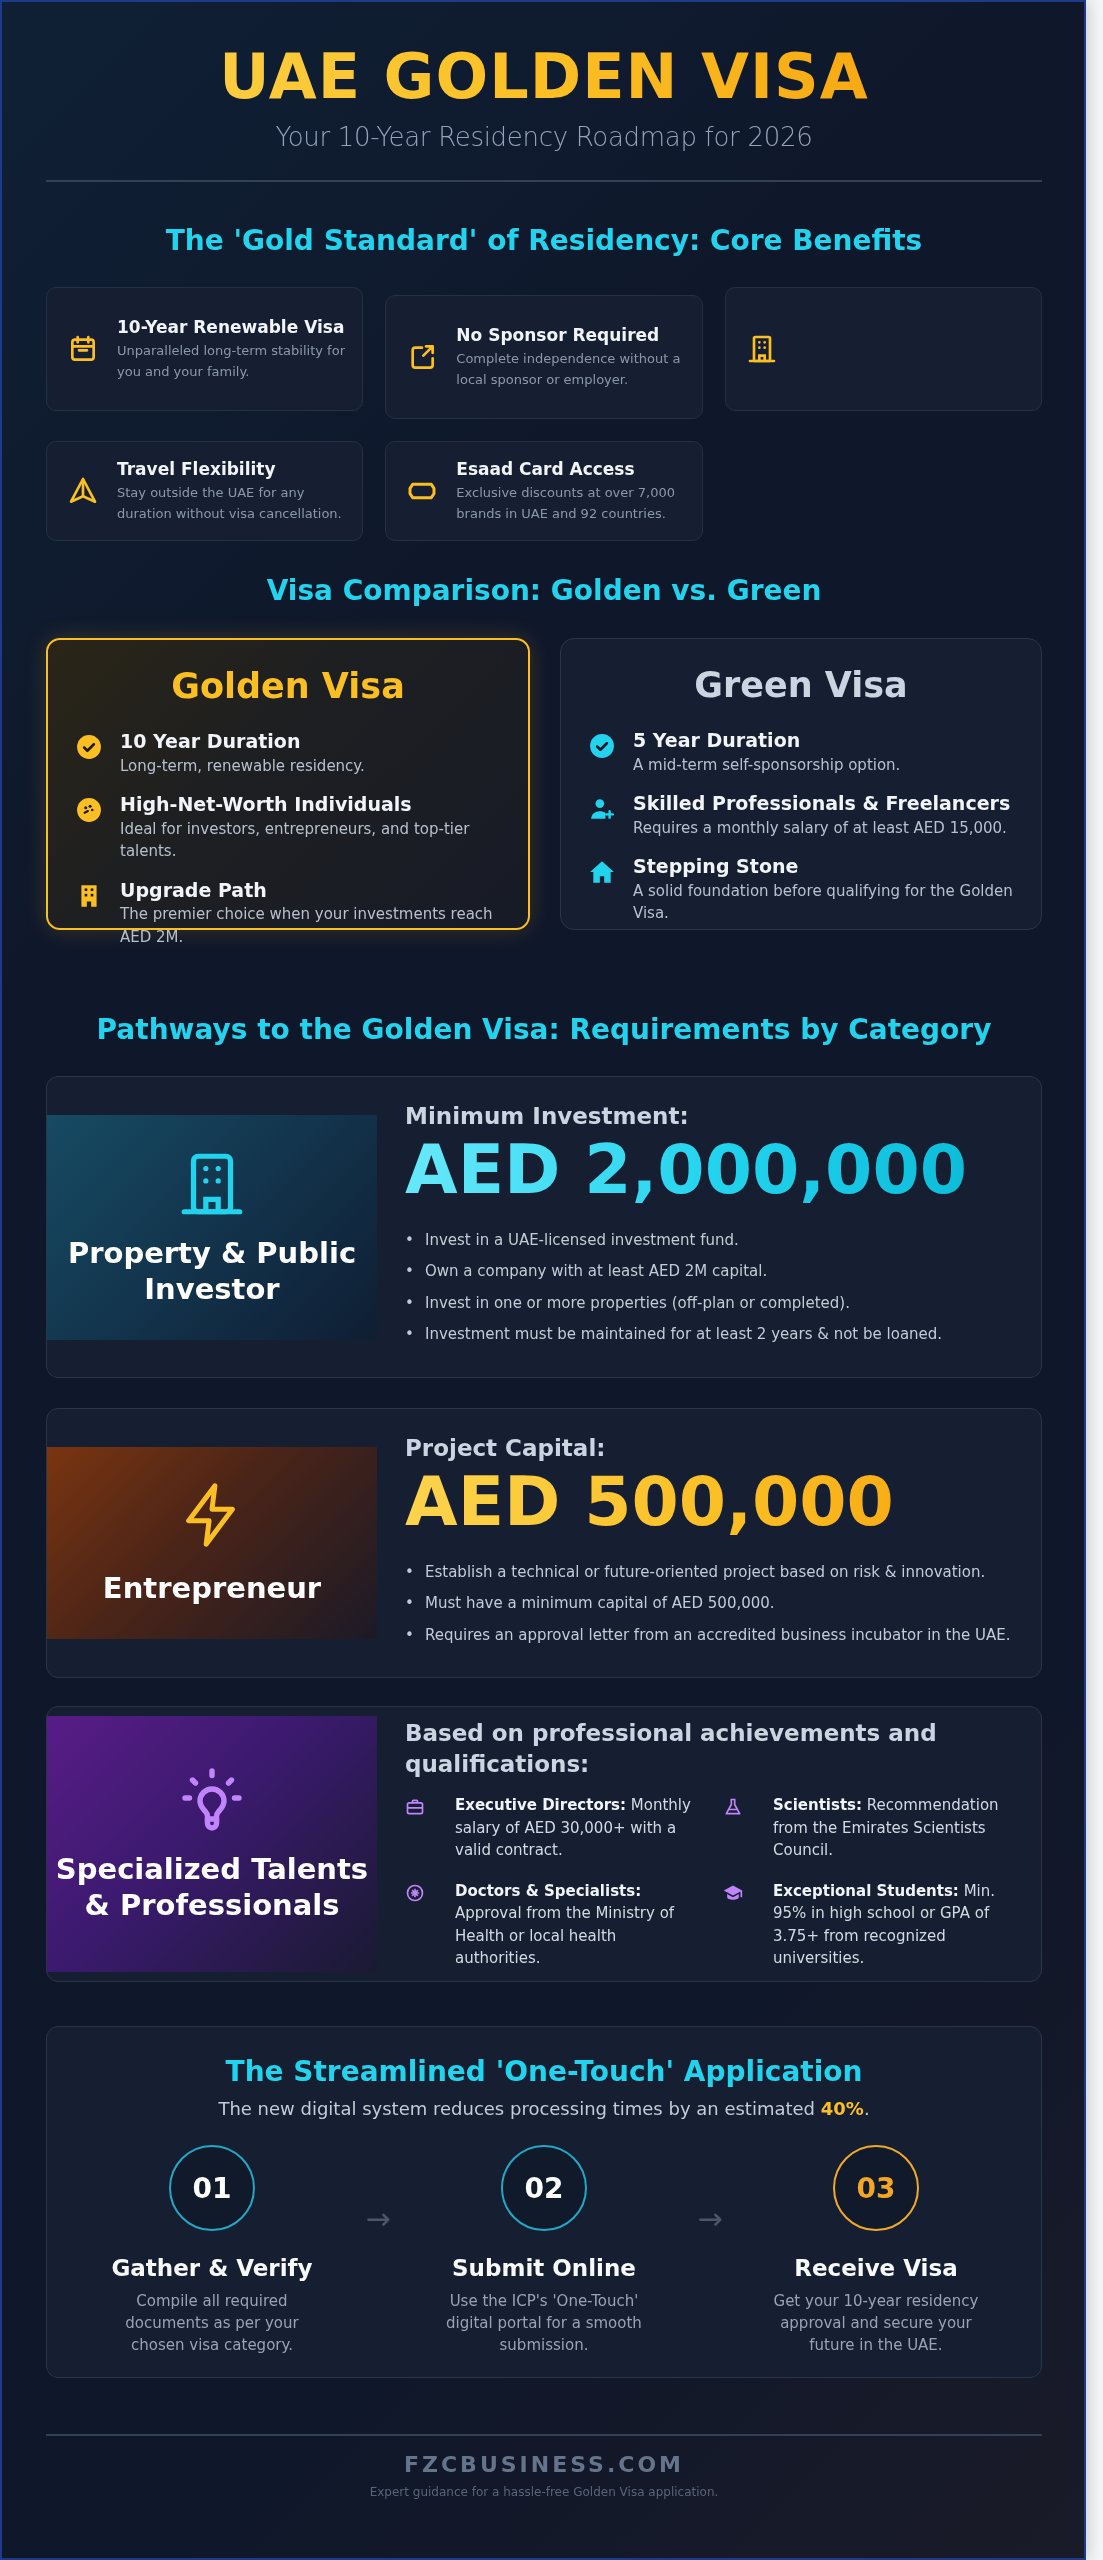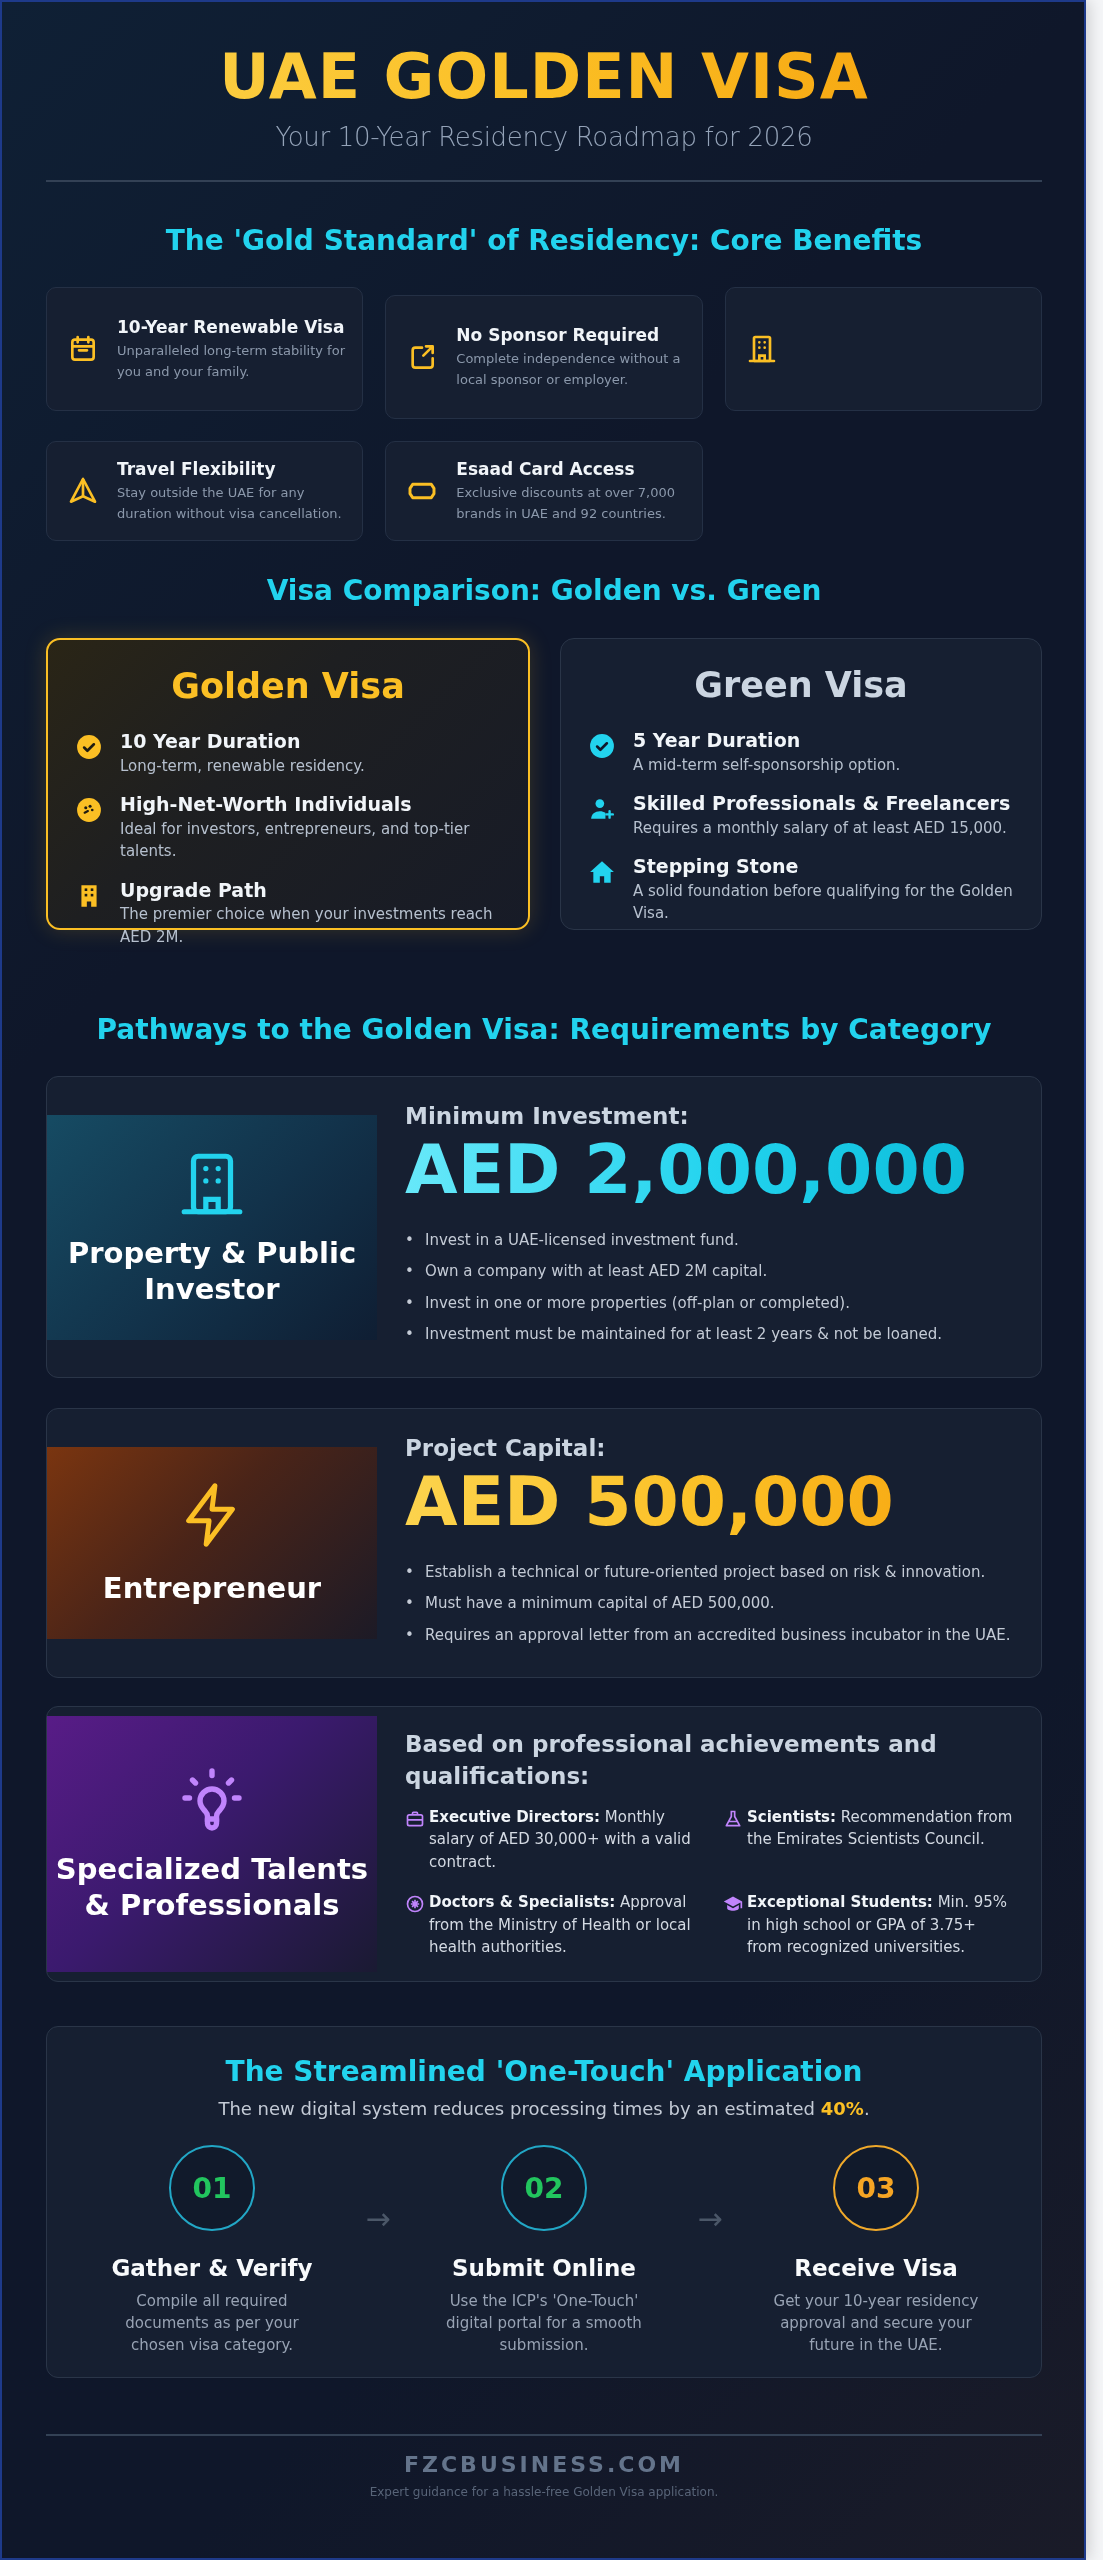--- a/index.html
+++ b/index.html
@@ -49,30 +49,30 @@
   .path-side { width: 330px; display: flex; flex-direction: column; align-items: center; justify-content: center; text-align: center; }
   .path-side .p-name { font-weight: bold; color: #fff; font-size: 29px; line-height: 1.25; }
   .path-body { flex: 1; padding-left: 28px; }
   .p-label { font-weight: bold; font-size: 23px; color: #cbd5e1; }
   .p-amount { font-weight: bold; font-size: 68px; line-height: 1.2; }
   .p-bullets { list-style: none; margin-top: 14px; }
   .p-bullets li { font-size: 15px; color: #c4cbd6; line-height: 2.1; padding-left: 20px; position: relative; }
   .p-bullets li::before { content: "•"; position: absolute; left: 0; color: #c4cbd6; }
 
   .talents-grid { display: grid; grid-template-columns: 1fr 1fr; column-gap: 26px; row-gap: 18px; margin-top: 14px; }
-  .talent { display: flex; gap: 4px; }
+  .talent { display: flex; gap: 30px; }
   .talent .ticon { width: 20px; height: 20px; flex: 0 0 20px; margin-top: 3px; }
   .talent .t-text { font-size: 15px; color: #d4dae3; line-height: 1.5; }
   .talent .t-bold { font-weight: bold; color: #f1f5f9; }
 
   .app-card { position: absolute; left: 0; width: 996px; background: #161f31; border: 1px solid #2a3548; border-radius: 12px; }
   .steps { display: flex; justify-content: space-between; align-items: flex-start; padding: 0 50px 0 50px; }
   .step { width: 230px; text-align: center; }
   .circle { width: 86px; height: 86px; border-radius: 50%; margin: 0 auto; display: flex; align-items: center; justify-content: center; font-weight: bold; font-size: 28px; background: #111a2b; }
-  .circle.cyan { border: 2px solid #22a7c6; color: #22c55e; }
+  .circle.cyan { border: 2px solid #22a7c6; color: #ffffff; }
   .circle.gold { border: 2px solid #f0a92a; color: #f5a524; }
   .step .s-title { font-weight: bold; font-size: 23px; color: #f8fafc; margin-top: 24px; }
   .step .s-desc { font-size: 15px; color: #98a3b4; line-height: 1.45; margin-top: 10px; }
   .arrow { color: #4b5768; font-size: 30px; margin-top: 56px; }
 
   .footer-brand { font-weight: bold; font-size: 22px; color: #64748b; letter-spacing: 3px; }
   .footer-tag { font-size: 12px; color: #586478; margin-top: 8px; }
 </style>
 </head>
 <body>

